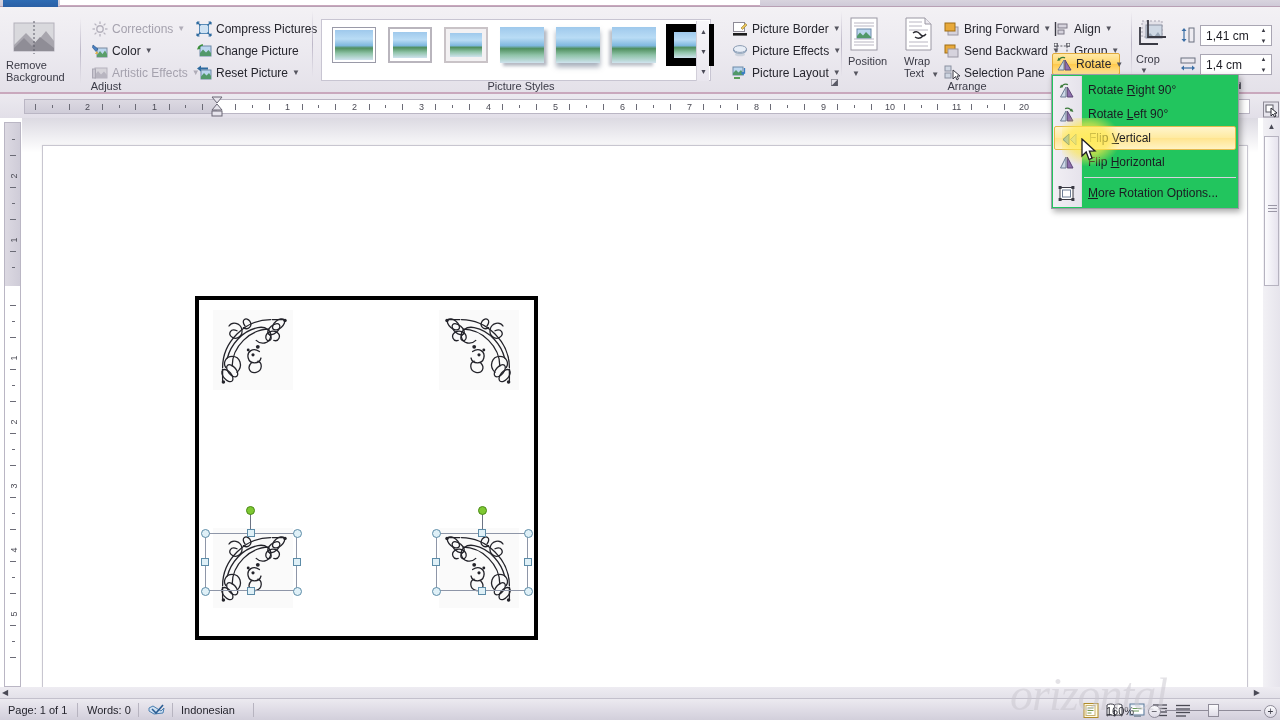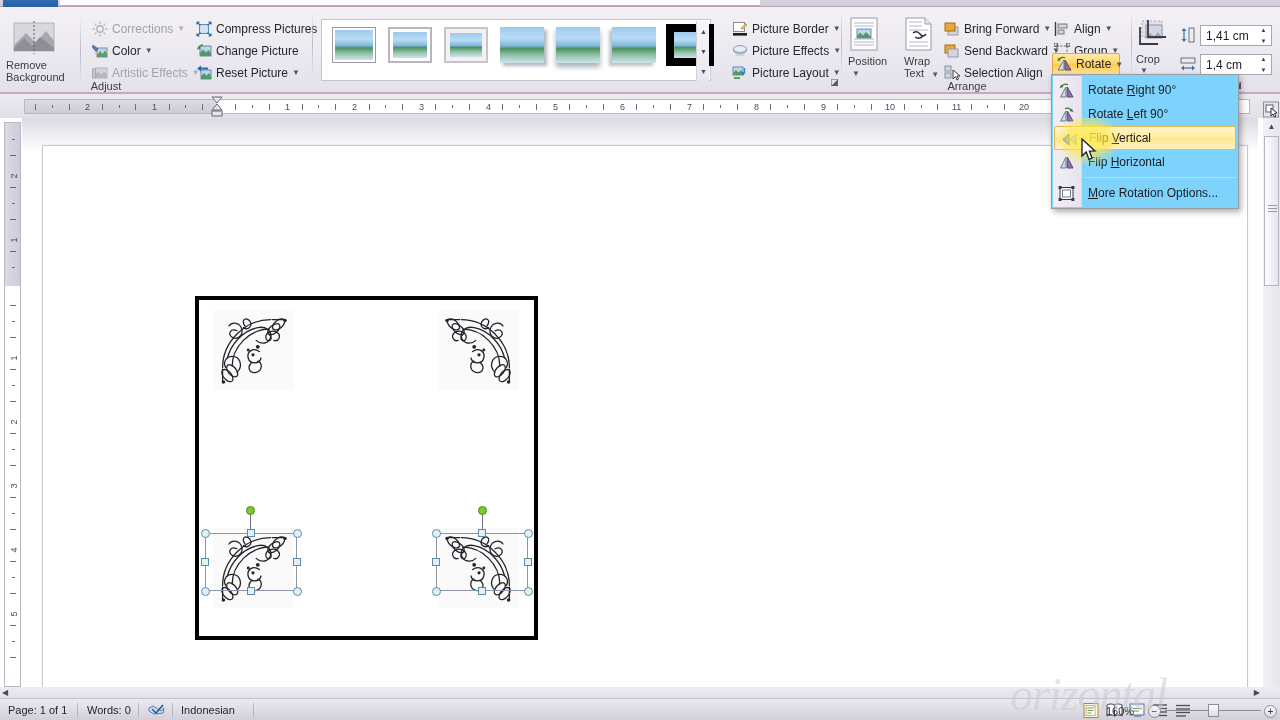--- a/index.html
+++ b/index.html
@@ -104,21 +104,21 @@
   .rotate-btn {
     position:absolute; left:1052px; top:53px; width:68px; height:22px;
     background:linear-gradient(180deg,#ffe9a8 0%,#ffd66a 48%,#ffc94d 52%,#ffe49a 100%);
     border:1px solid #e0a93b; border-radius:2px;
     display:flex; align-items:center; font-size:12px; color:#26262e; padding:0 3px;
   }
 
   
   .menu {
     position:absolute; left:1051px; top:74px; width:188px;
-    background:#7dd3fc; border:1px solid #9c9aa6;
+    background:#22c55e; border:1px solid #9c9aa6;
     box-shadow:2px 3px 6px rgba(0,0,0,.32); z-index:60;
   }
   .menu-gutter {
     position:absolute; left:1px; top:1px; width:29px; bottom:1px;
     background:linear-gradient(90deg,#f1eff4,#e6e3ec);
     border-right:1px solid #dcd9e2;
   }
   .mi {
     position:relative; height:24px; display:flex; align-items:center;
     font-size:12px; color:#1b1b22; padding-left:36px; z-index:2;
@@ -456,20 +456,21 @@
             <path d="M12.5 3 L12.5 8 L9.5 8" fill="none" stroke="#3a7ec4" stroke-width="1.3"></path>
             <path d="M11.5 10.5 L9 8 L13 6.5 Z" fill="#3a7ec4"></path>
             <rect x="2" y="12" width="6" height="2" fill="#5aa05a"></rect>
           </svg>
         </span>
         <span>Picture Layout</span>
         <span class="caret">▼</span>
       </div>
 
       <div class="dlg-launcher" style="left:516px; top:70px;">◪</div>
+      <div class="rgroup-label" style="left:-2px; width:420px;">Picture Styles</div>
     </div>
     <div class="rsep" style="left:841px;"></div>
 
     <div class="rgroup" style="left:842px; width:288px;">
       <div class="bigbtn" style="left:6px; top:10px; width:52px;">
         <span class="bi">
           <svg width="32" height="34" viewBox="0 0 32 34">
             <rect x="3" y="1" width="26" height="32" fill="#fff" stroke="#9a97a3"></rect>
             <g stroke="#b9b6c2" stroke-width="1">
                 <line x1="6" y1="6" x2="26" y2="6"></line>
@@ -527,21 +528,21 @@
         <span class="caret">▼</span>
       </div>
       <div class="ritem" style="left:98px; top:55px;">
         <span class="ic">
           <svg width="16" height="16">
             <rect x="1" y="1" width="6" height="5" fill="#cfd6e2" stroke="#8a90a0"></rect>
             <rect x="1" y="8" width="6" height="5" fill="#cfd6e2" stroke="#8a90a0"></rect>
             <path d="M9 5 L9 14 L11.5 11.5 L13 15 L14.5 14 L13 11 L16 11 Z" fill="#fff" stroke="#3a3a44"></path>
           </svg>
         </span>
-        <span>Selection Align</span>
+        <span>Selection Pane</span>
       </div>
 
       <div class="ritem" style="left:208px; top:11px;">
         <span class="ic">
           <svg width="16" height="16">
             <line x1="1.5" y1="1" x2="1.5" y2="15" stroke="#3a3a44" stroke-width="1.4"></line>
             <rect x="4" y="3" width="9" height="4" fill="#d6d3dd" stroke="#7c7986"></rect>
             <rect x="4" y="9" width="6" height="4" fill="#d6d3dd" stroke="#7c7986"></rect>
           </svg>
         </span>

